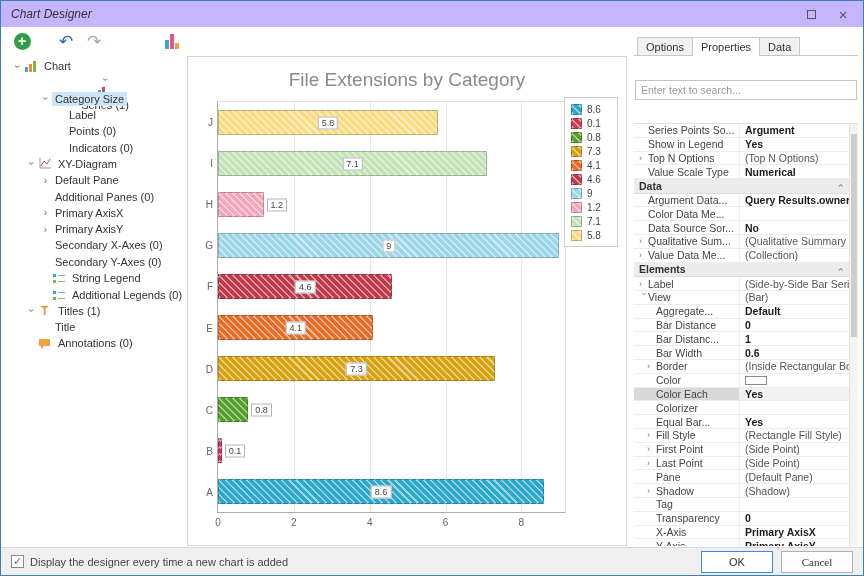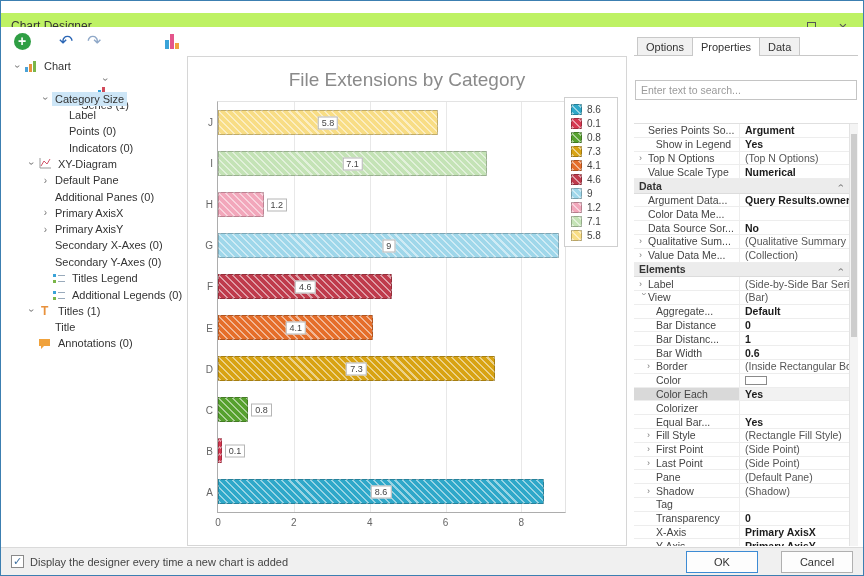--- a/index.html
+++ b/index.html
@@ -3,21 +3,21 @@
 <meta charset="utf-8">
 <style>
   * { margin:0; padding:0; box-sizing:border-box; }
   html,body { width:864px; height:576px; }
   body { font-family:"Liberation Sans", sans-serif; background:#d9d9d9; }
 
   .window { position:relative; width:864px; height:576px; background:#fff;
             border:1px solid #3c7fb1; overflow:hidden; }
 
   
-  .titlebar { position:absolute; top:12px; left:0; right:0; height:26px; background:#bef264; }
+  .titlebar { position:absolute; top:0; left:0; right:0; height:26px; background:#c4b5fd;font-style:italic; }
   .title { position:absolute; left:10px; top:6px; font-size:12px; color:#333; }
   .win-controls { position:absolute; right:4px; top:0; height:26px; display:flex; }
   .win-btn { width:32px; height:26px; display:flex; align-items:center; justify-content:center; color:#555; cursor:default; }
   .maxbox { width:9px; height:9px; border:1px solid #555; display:inline-block; }
   .closex { font-size:15px; line-height:1; color:#555; }
 
   
   .toolbar { position:absolute; top:26px; left:0; right:0; height:28px; background:#fff;
              display:flex; align-items:center; }
   .tbtn { width:26px; height:24px; display:flex; align-items:center; justify-content:center; }
@@ -101,21 +101,21 @@
   
   .footer { position:absolute; left:0; right:0; bottom:0; height:28px; background:#f0f0f0;
             border-top:1px solid #dadada; display:flex; align-items:center; padding:0 10px; }
   .checkbox { width:13px; height:13px; border:1px solid #8a8a8a; background:#fff; color:#3e6f9e;
               font-size:11px; line-height:11px; text-align:center; margin-right:6px; flex:none; }
   .footer-label { font-size:11px; color:#444; }
   .spacer { flex:1; }
   .btn { width:72px; height:22px; font-size:11px; display:flex; align-items:center; justify-content:center;
          background:#fdfdfd; border:1px solid #b0b0b0; color:#333; cursor:default; }
   .btn.primary { border-color:#3d8bd4; }
-  .btn + .btn { margin-left:23px; }
+  .btn + .btn { margin-left:8px;font-family:Liberation Serif, serif; }
 </style>
 </head>
 <body>
 
 <div class="window">
 
   <div class="titlebar">
     <span class="title">Chart Designer</span>
     <div class="win-controls">
       <span class="win-btn">
@@ -214,21 +214,21 @@
         <span class="tlabel">Secondary Y-Axes (0)</span>
       </div>
       <div class="tree-row" style="padding-left: 30px;">
         <span class="texp"></span>
         <span class="ticon"><svg width="14" height="13">
             <rect x="1" y="2" width="3" height="3" fill="#3aa3d8"></rect>
             <rect x="6" y="3" width="7" height="1" fill="#9ab"></rect>
             <rect x="1" y="8" width="3" height="3" fill="#7ab648"></rect>
             <rect x="6" y="9" width="7" height="1" fill="#9ab"></rect>
           </svg></span>
-        <span class="tlabel">Titles Legend</span>
+        <span class="tlabel">String Legend</span>
       </div>
       <div class="tree-row" style="padding-left: 30px; align-items: flex-end;">
         <span class="texp"></span>
         <span class="ticon"><svg width="14" height="13">
             <rect x="1" y="2" width="3" height="3" fill="#3aa3d8"></rect>
             <rect x="6" y="3" width="7" height="1" fill="#9ab"></rect>
             <rect x="1" y="8" width="3" height="3" fill="#7ab648"></rect>
             <rect x="6" y="9" width="7" height="1" fill="#9ab"></rect>
           </svg></span>
         <span class="tlabel">Additional Legends (0)</span>
@@ -374,21 +374,21 @@
     <div class="gridwrap">
       <div class="grid">
           <div class="prow">
             <div class="pname" style="padding-left: 5px;">
               <span class="pexp"></span>
               <span>Series Points So...</span>
             </div>
             <div class="pvalue bold">Argument</div>
           </div>
           <div class="prow">
-            <div class="pname" style="padding-left: 5px; justify-content: center;">
+            <div class="pname" style="padding-left: 5px;">
               <span class="pexp"></span>
               <span>Show in Legend</span>
             </div>
             <div class="pvalue bold">Yes</div>
           </div>
           <div class="prow">
             <div class="pname" style="padding-left: 5px;">
               <span class="pexp">›</span>
               <span>Top N Options</span>
             </div>

